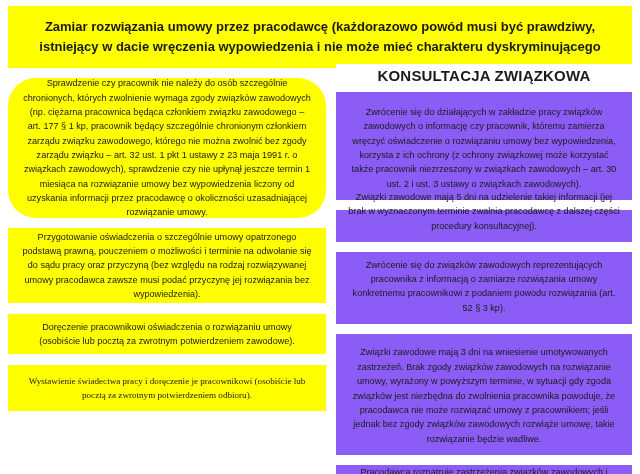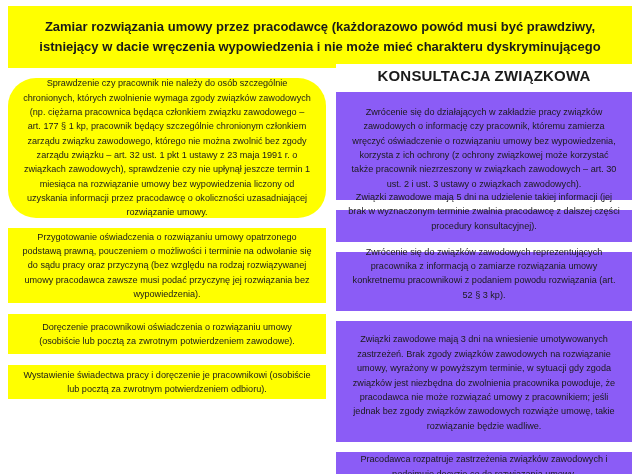--- a/index.html
+++ b/index.html
@@ -106,32 +106,32 @@
 
   <div class="col-left">
 
     <div class="box box-yellow" style="height:140px;border-radius:28px;">
       <div class="box-text">Sprawdzenie czy pracownik nie należy do osób szczególnie chronionych, których zwolnienie wymaga zgody związków zawodowych (np. ciężarna pracownica będąca członkiem związku zawodowego – art. 177 § 1 kp, pracownik będący szczególnie chronionym członkiem zarządu związku zawodowego, którego nie można zwolnić bez zgody zarządu związku – art. 32 ust. 1 pkt 1 ustawy z 23 maja 1991 r. o związkach zawodowych), sprawdzenie czy nie upłynął jeszcze termin 1 miesiąca na rozwiązanie umowy bez wypowiedzenia liczony od uzyskania informacji przez pracodawcę o okoliczności uzasadniającej rozwiązanie umowy.</div>
     </div>
 
     <div class="gap-sm"></div>
 
     <div class="box box-yellow" style="height:75px;">
-      <div class="box-text">Przygotowanie oświadczenia o rozwiązaniu umowy opatrzonego podstawą prawną, pouczeniem o możliwości i terminie na odwołanie się do sądu pracy oraz przyczyną (bez względu na rodzaj rozwiązywanej umowy pracodawca zawsze musi podać przyczynę jej rozwiązania bez wypowiedzenia).</div>
+      <div class="box-text">Przygotowanie oświadczenia o szczególnie umowy opatrzonego podstawą prawną, pouczeniem o możliwości i terminie na odwołanie się do sądu pracy oraz przyczyną (bez względu na rodzaj rozwiązywanej umowy pracodawca zawsze musi podać przyczynę jej rozwiązania bez wypowiedzenia).</div>
     </div>
 
     <div class="gap-md"></div>
 
     <div class="box box-yellow" style="height:40px;">
       <div class="box-text">Doręczenie pracownikowi oświadczenia o rozwiązaniu umowy (osobiście lub pocztą za zwrotnym potwierdzeniem zawodowe).</div>
     </div>
 
     <div class="gap-md"></div>
 
-    <div class="box box-yellow" style="height:34px;">
+    <div class="box box-yellow" style="height:46px;font-family:Liberation Serif, serif;">
       <div class="box-text">Wystawienie świadectwa pracy i doręczenie je pracownikowi (osobiście lub pocztą za zwrotnym potwierdzeniem odbioru).</div>
     </div>
 
   </div>
 
   <div class="col-right">
 
     <div class="section-heading">KONSULTACJA ZWIĄZKOWA</div>
 
     <div class="box box-gray" style="height:108px;">
@@ -139,21 +139,21 @@
     </div>
 
     <div class="gap-sm"></div>
 
     <div class="box box-gray" style="height:32px;">
       <div class="box-text">Związki zawodowe mają 5 dni na udzielenie takiej informacji (jej brak w wyznaczonym terminie zwalnia pracodawcę z dalszej części procedury konsultacyjnej).</div>
     </div>
 
     <div class="gap-sm"></div>
 
-    <div class="box box-gray" style="height:59px;">
+    <div class="box box-gray" style="height:72px;">
       <div class="box-text">Zwrócenie się do związków zawodowych reprezentujących pracownika z informacją o zamiarze rozwiązania umowy konkretnemu pracownikowi z podaniem powodu rozwiązania (art. 52 § 3 kp).</div>
     </div>
 
     <div class="gap-sm"></div>
 
     <div class="box box-gray" style="height:121px;">
       <div class="box-text">Związki zawodowe mają 3 dni na wniesienie umotywowanych zastrzeżeń. Brak zgody związków zawodowych na rozwiązanie umowy, wyrażony w powyższym terminie, w sytuacji gdy zgoda związków jest niezbędna do zwolnienia pracownika powoduje, że pracodawca nie może rozwiązać umowy z pracownikiem; jeśli jednak bez zgody związków zawodowych rozwiąże umowę, takie rozwiązanie będzie wadliwe.</div>
     </div>
 
     <div class="gap-sm"></div>

